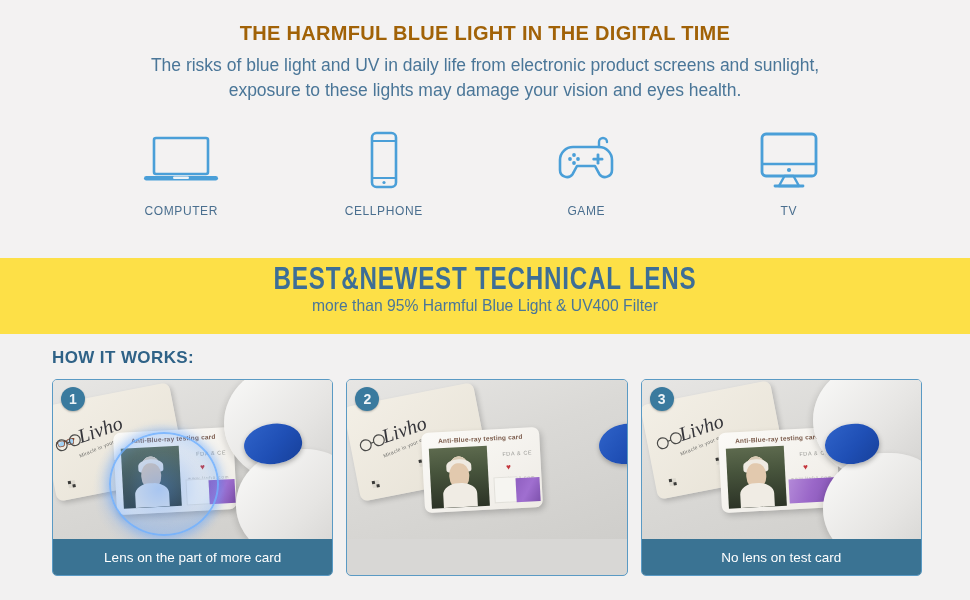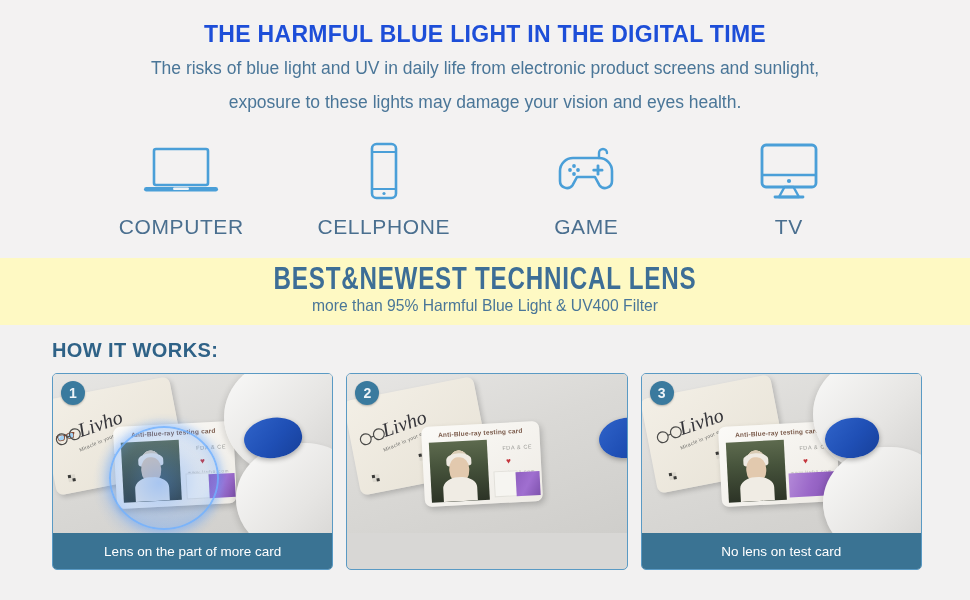--- a/index.html
+++ b/index.html
@@ -17,32 +17,32 @@
 
   
   .top-section {
     background: #f3f2f2;
     height: 258px;
     box-sizing: border-box;
     padding-top: 22px;
     text-align: center;
   }
   .main-title {
-    font-size: 23px;
+    font-size: 20px;
     font-weight: bold;
-    color: #1d4ed8;
+    color: #a16207;
     letter-spacing: 0.3px;
     margin: 0 0 9px 0;
     line-height: 1.1;
   }
   .sub-line {
     font-size: 17.5px;
     color: #4a7698;
     line-height: 1.45;
-    margin: 8px auto;
+    margin: 0 auto;
     max-width: 760px;
     font-weight: 400;
   }
 
   
   .icon-row {
     display: flex;
     justify-content: center;
     align-items: flex-end;
     margin-top: 26px;
@@ -53,29 +53,29 @@
     text-align: center;
   }
   .icon-glyph {
     height: 60px;
     display: flex;
     align-items: center;
     justify-content: center;
   }
   .icon-label {
     margin-top: 14px;
-    font-size: 21px;
+    font-size: 12px;
     color: #4a6f8f;
     letter-spacing: 0.6px;
   }
 
   
   .banner {
-    background: #fef9c3;
-    height: 67px;
+    background: #fde047;
+    height: 76px;
     box-sizing: border-box;
     text-align: center;
     padding-top: 5px;
   }
   .banner-title {
     font-size: 31px;
     font-weight: bold;
     color: #3d6e96;
     font-family: "Liberation Sans Narrow", "Liberation Sans", sans-serif;
     transform: scaleX(0.78);
@@ -90,21 +90,21 @@
     margin: 0;
     line-height: 1.1;
     transform: scaleX(0.95);
   }
 
   
   .hiw-wrap {
     padding: 14px 0 0 52px;
   }
   .hiw-title {
-    font-size: 20px;
+    font-size: 17px;
     font-weight: bold;
     color: #2f6287;
     letter-spacing: 0.4px;
     margin: 0;
   }
 
   .cards {
     display: flex;
     gap: 13px;
     padding: 11px 48px 0 52px;

